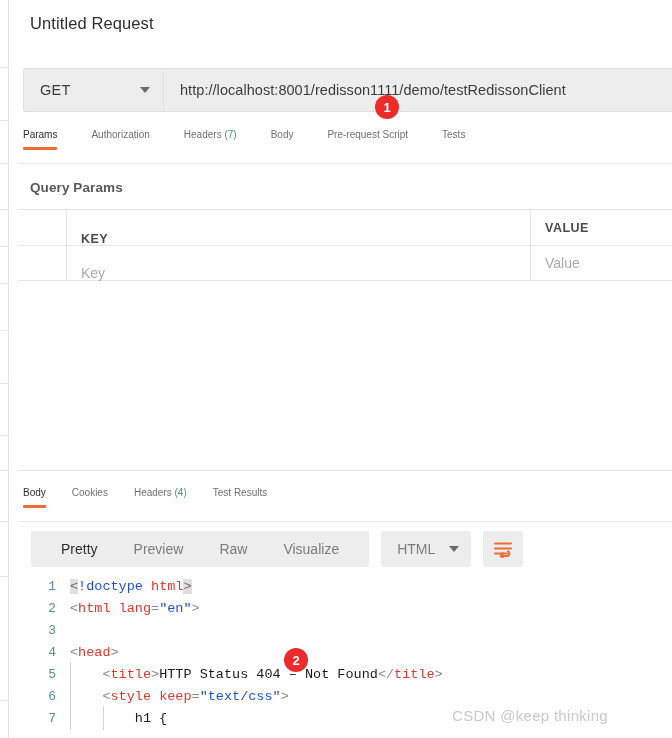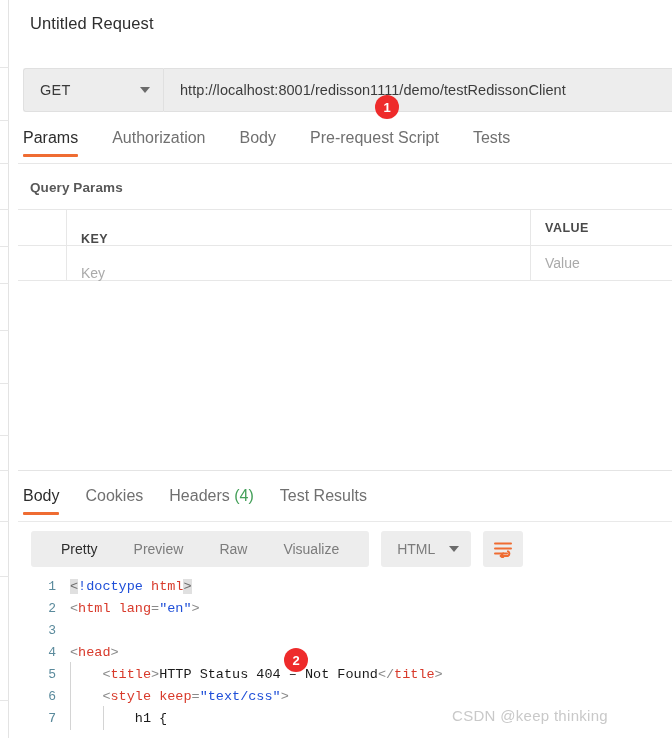--- a/index.html
+++ b/index.html
@@ -104,21 +104,21 @@
   
   .req-tabs {
     position: absolute;
     left: 14px; top: 129px;
     width: 660px; height: 35px;
     display: flex;
     align-items: flex-start;
   }
   .tab {
     position: relative;
-    font-size: 16px;
+    font-size: 10px;
     color: #707070;
     padding: 0 0 10px 0;
     margin-right: 34px;
     white-space: nowrap;
     cursor: pointer;
   }
   .tab.active { color: #2d2d2d; }
   .tab.active::after {
     content: "";
     position: absolute;
@@ -374,20 +374,24 @@
     </div>
 
     <div class="req-tabs">
       <div class="tab active">
         <span>Params</span>
       </div>
       <div class="tab">
         <span>Authorization</span>
       </div>
       <div class="tab">
+        <span>Headers</span>
+        <span class="count">(7)</span>
+      </div>
+      <div class="tab">
         <span>Body</span>
       </div>
       <div class="tab">
         <span>Pre-request Script</span>
       </div>
       <div class="tab">
         <span>Tests</span>
       </div>
     </div>
     <div class="tabs-underline"></div>

